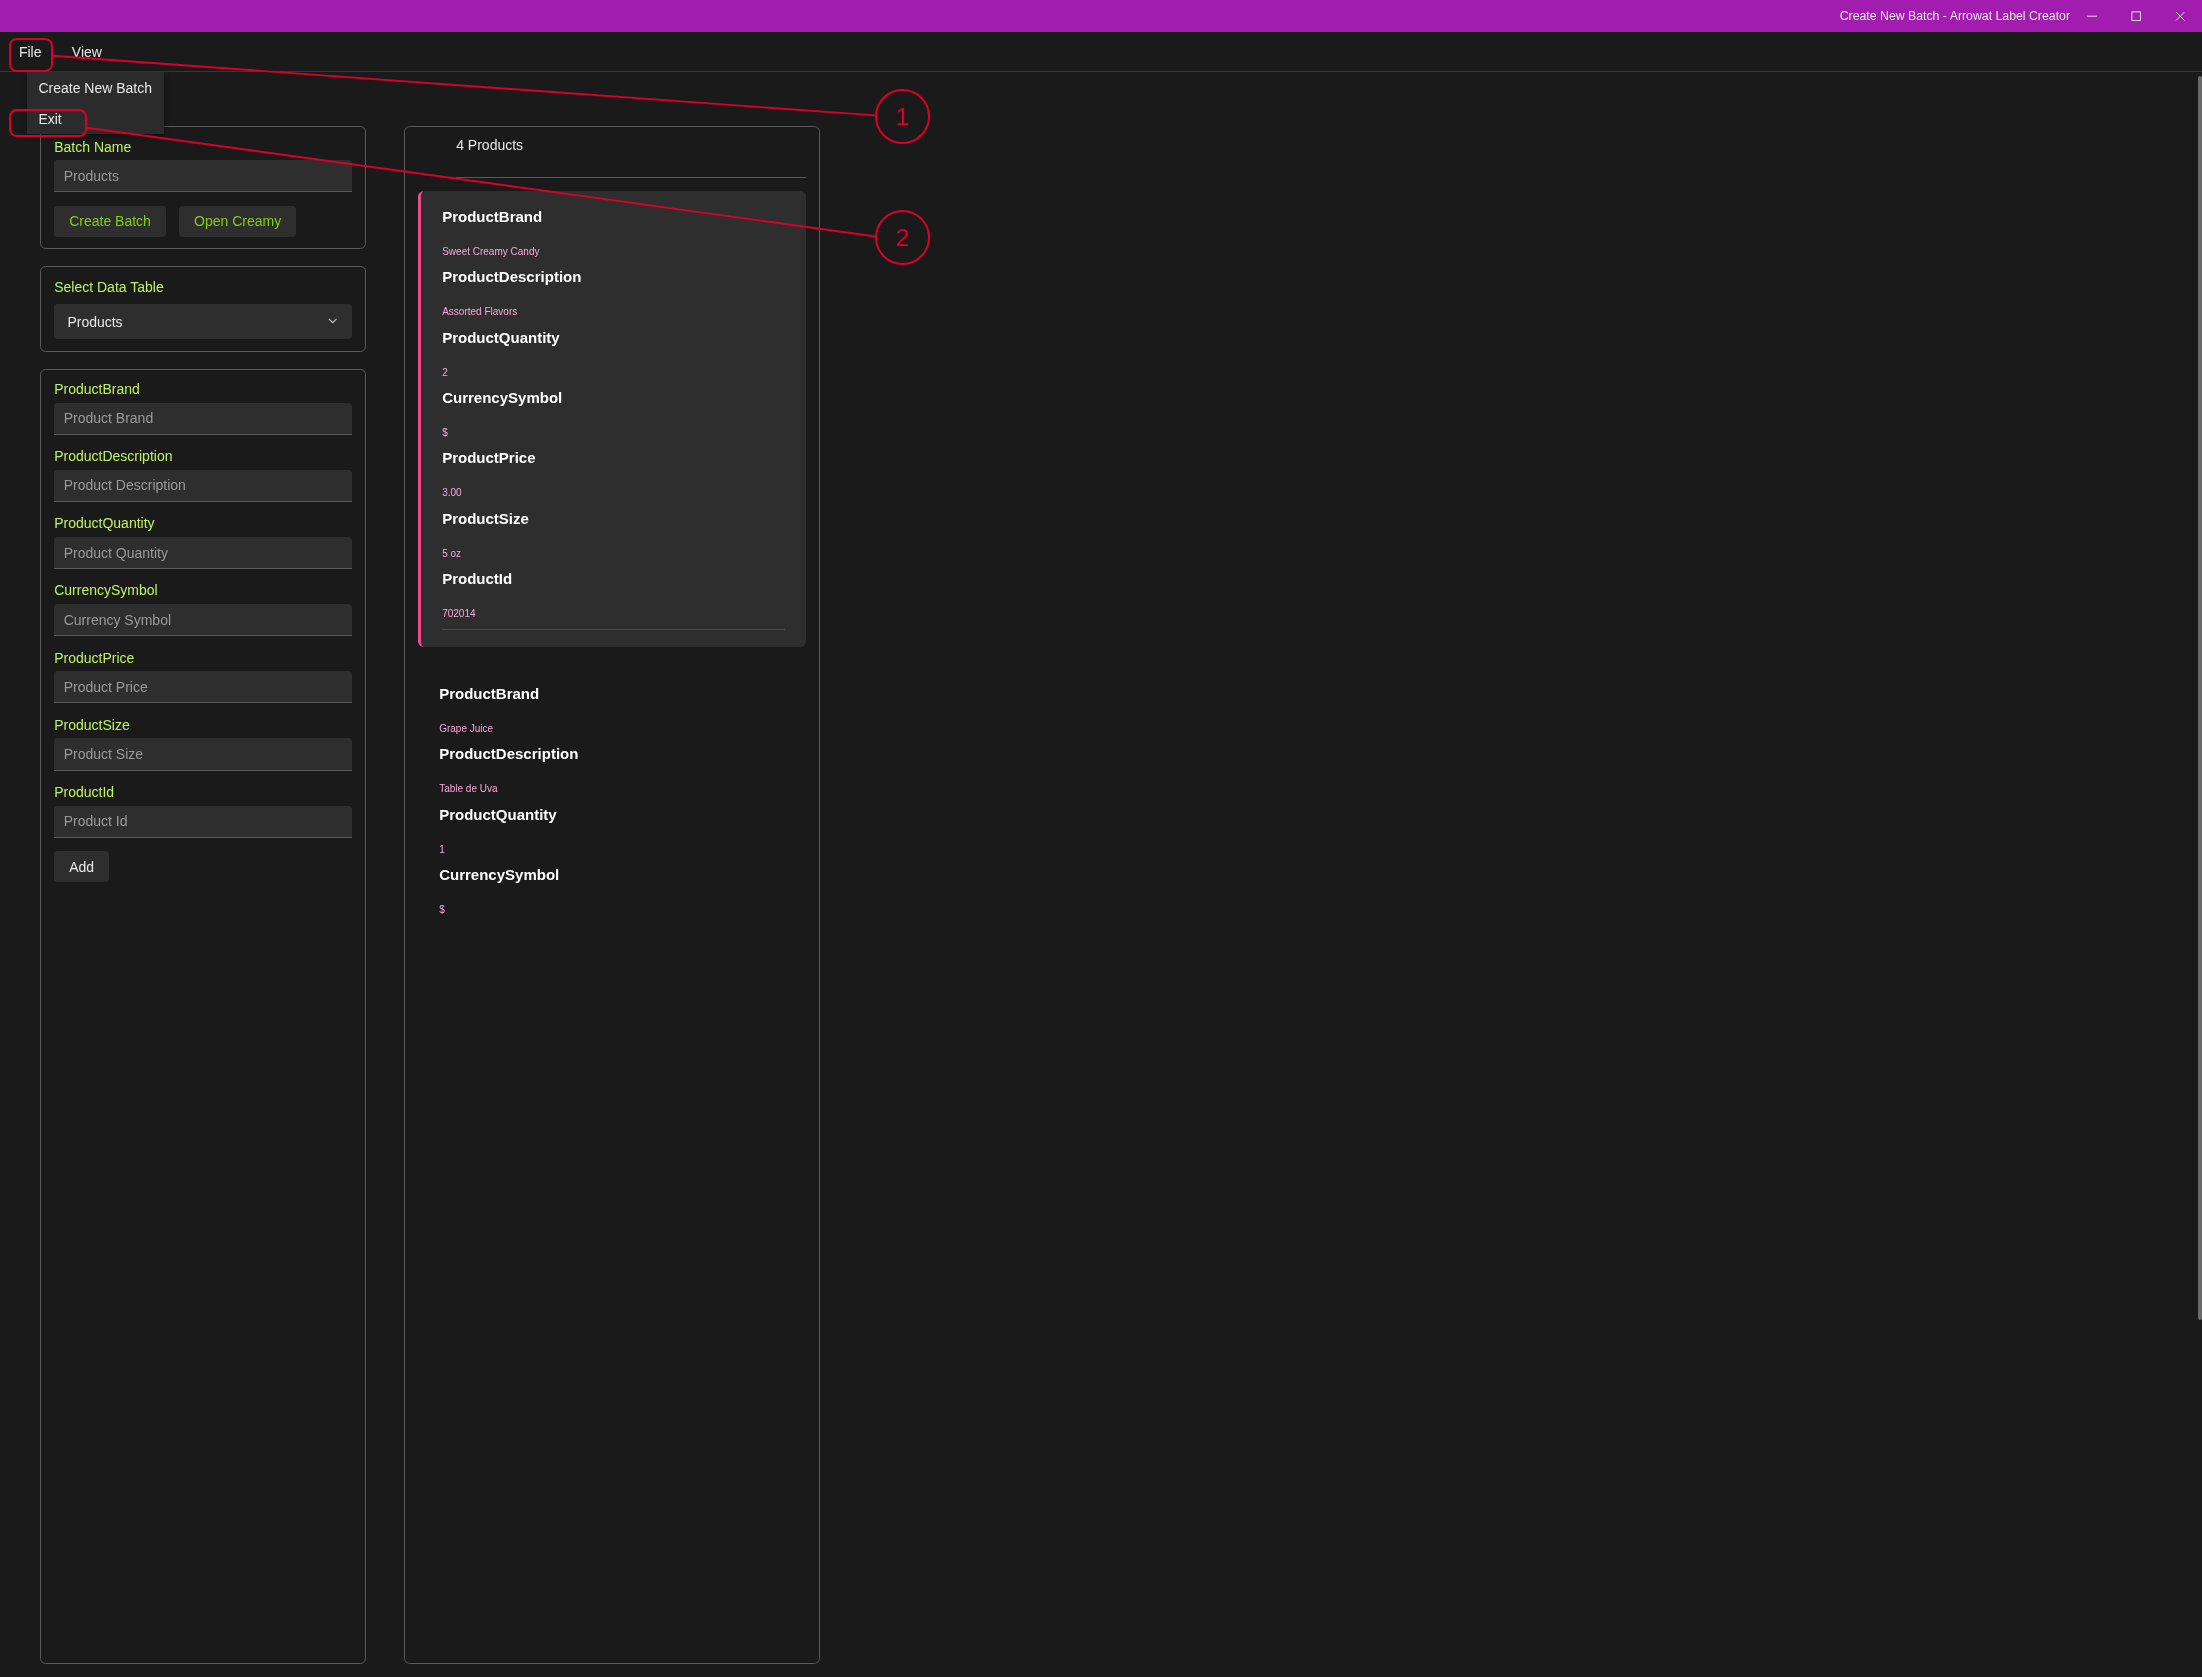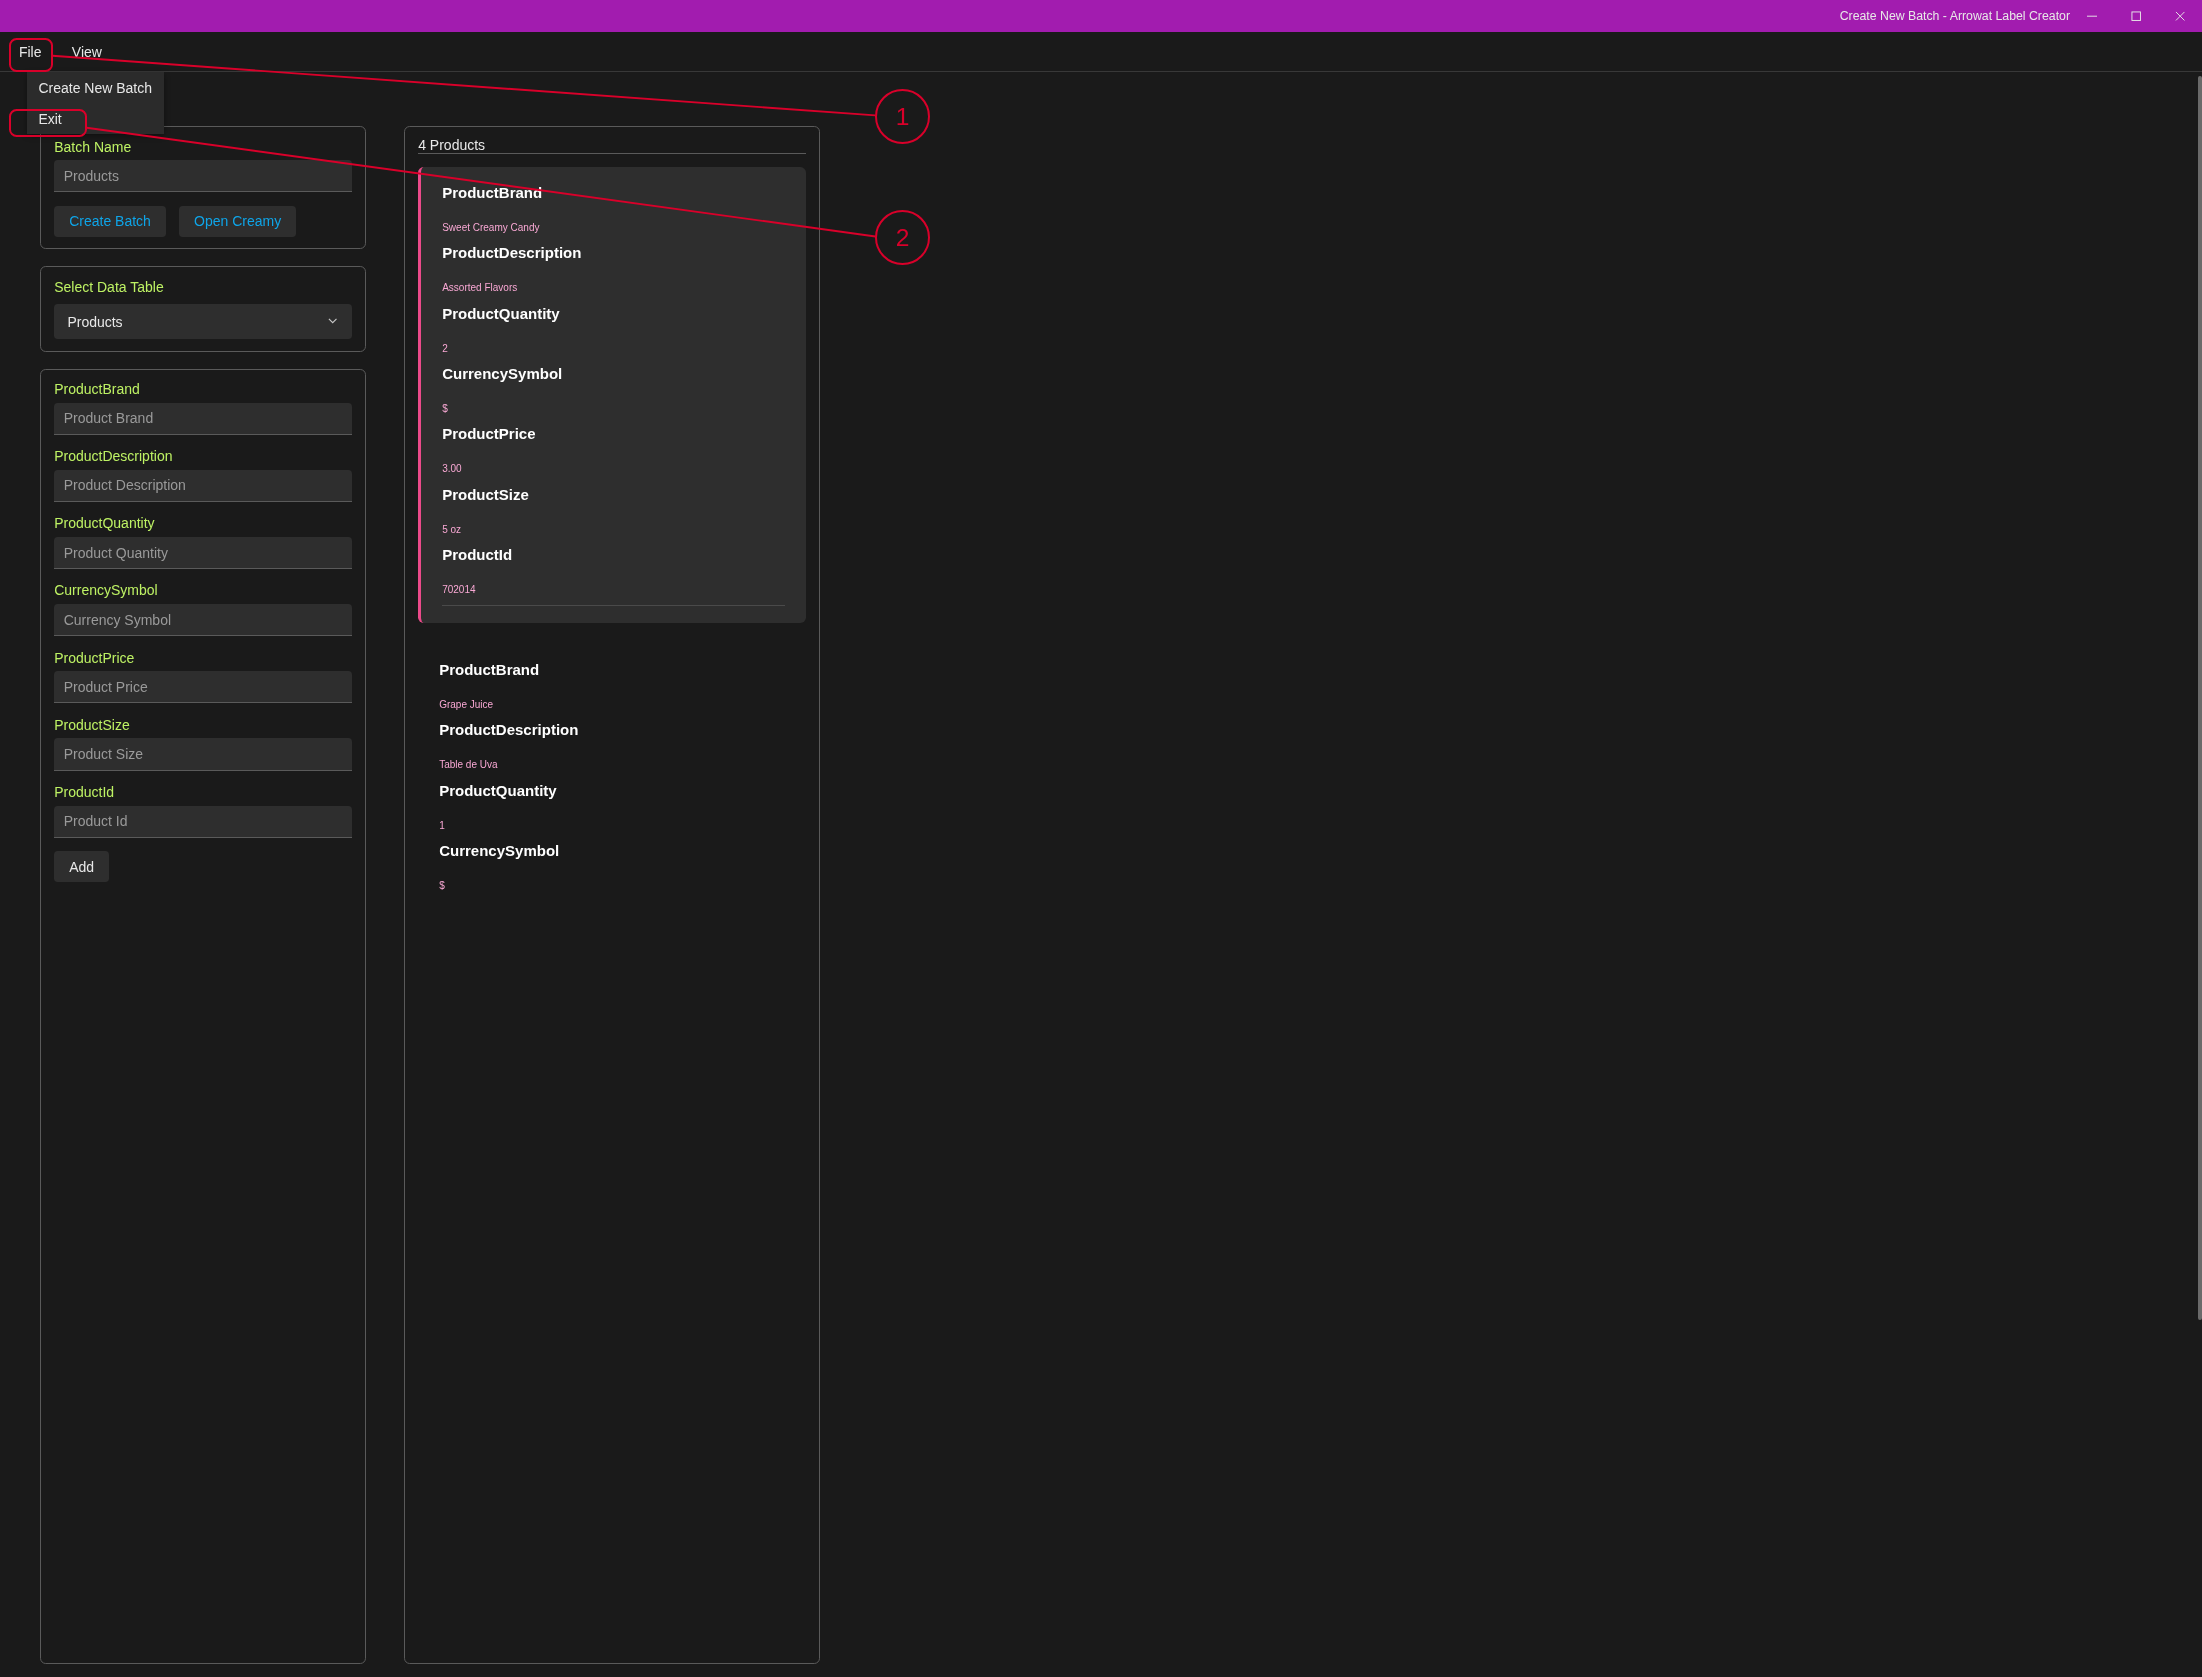--- a/index.html
+++ b/index.html
@@ -123,21 +123,21 @@
     outline: none;
     margin-bottom: 5.7px;
   }
   .text-input::placeholder { color: #9a9a9a; }
   .btn-row { display: flex; gap: 13.2px; margin-top: 7.6px; }
   .btn {
     background: #2e2e2e;
     border: none;
     border-radius: 3.8px;
     padding: 7.6px 15px;
-    color: #0ea5e9;
+    color: #84cc16;
     font-size: 14px;
     cursor: pointer;
   }
   .select-wrap {
     position: relative;
     margin-top: 9.5px;
   }
   .select-display {
     width: 100%;
     background: #2e2e2e;
@@ -158,23 +158,24 @@
     border-radius: 5.7px;
     padding: 9.5px 13.2px 13.2px 13.2px;
     display: flex;
     flex-direction: column;
     overflow: hidden;
     height: 100%;
   }
   .products-header {
     font-size: 14px;
     color: #e8e8e8;
-    padding-bottom: 0;
+    padding-bottom: 24px;
     border-bottom: 0.9px solid #5a5a5a;
     margin-bottom: 13.2px;
+    margin-left: 38px;
   }
   .product-list {
     flex: 1;
     overflow-y: hidden;
     display: flex;
     flex-direction: column;
     gap: 21px;
   }
   .product-card {
     background: #2e2e2e;

